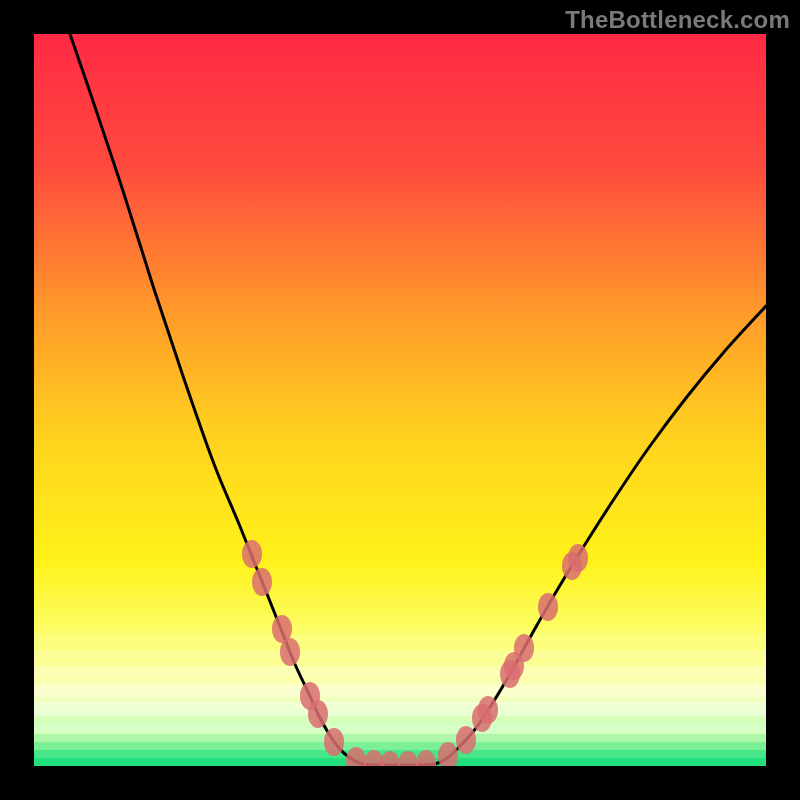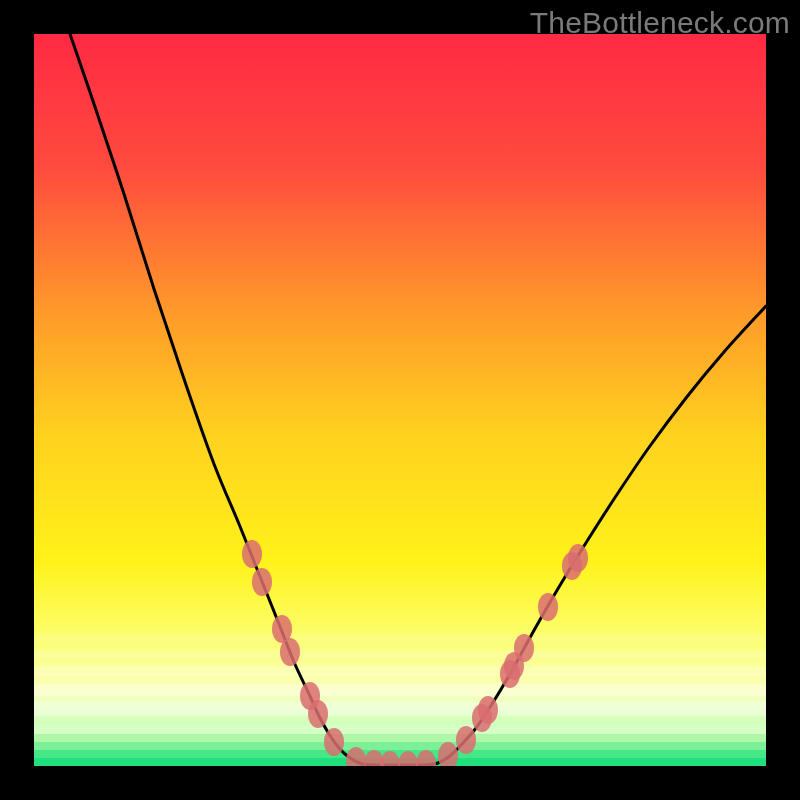--- a/index.html
+++ b/index.html
@@ -40,22 +40,22 @@
   }
   .green-band {
     position: absolute;
     left: 0;
     width: 100%;
   }
   .watermark {
     position: absolute;
     top: 6px;
     right: 10px;
-    font-size: 30px;
-    font-weight: 400;
+    font-size: 24px;
+    font-weight: 700;
     color: #7a7a7a;
     letter-spacing: 0.2px;
     user-select: none;
   }
 </style>
 </head>
 <body>
 
 <div class="stage">
 

